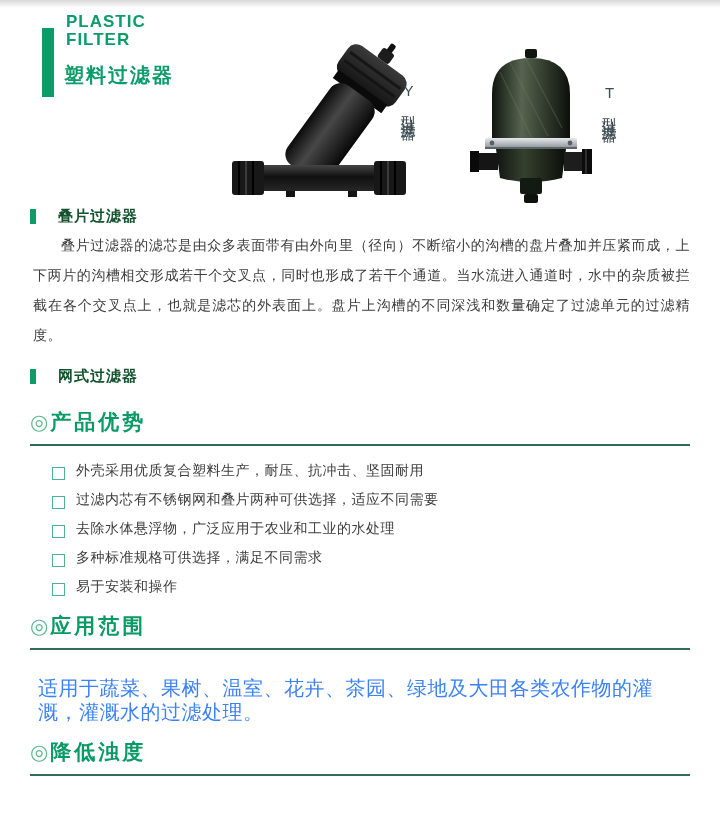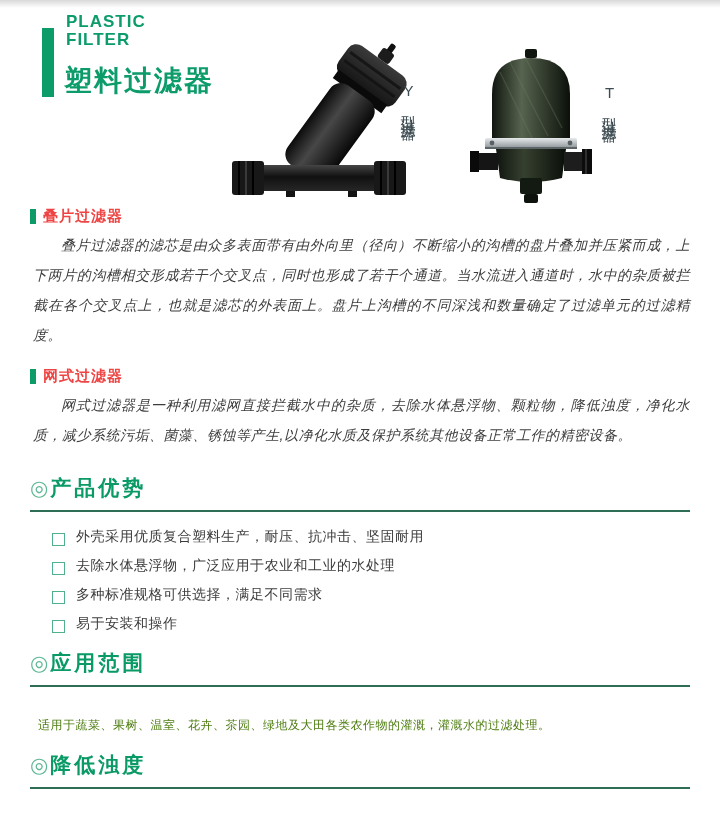--- a/index.html
+++ b/index.html
@@ -8,45 +8,45 @@
     font-family:"Liberation Sans","DejaVu Sans",sans-serif;
     -webkit-font-smoothing:antialiased;
   }
   .top-shadow{position:absolute;top:0;left:0;width:720px;height:8px;
     background:linear-gradient(#d9d9d9,#ffffff);}
   
   .header-bar{position:absolute;left:42px;top:28px;width:12px;height:69px;background:#0c9c6a;}
   .title-en{position:absolute;left:66px;top:13px;color:#0c9c6a;font-weight:bold;
     font-size:17px;line-height:18px;letter-spacing:1px;}
   .title-zh{position:absolute;left:64px;top:62px;color:#0c9c6a;font-weight:bold;
-    font-size:28px;letter-spacing:2px;text-align:center;}
+    font-size:20px;letter-spacing:2px;text-align:center;}
   
   .y-img{position:absolute;left:228px;top:55px;width:190px;height:150px;overflow:visible;}
   .t-img{position:absolute;left:470px;top:48px;width:122px;height:160px;overflow:visible;}
   svg{overflow:visible;}
   .product-label{position:absolute;writing-mode:vertical-rl;text-orientation:upright;
     font-size:15px;color:#3d4c52;letter-spacing:4px;font-weight:500;}
   .label-y{left:398px;top:82px;}
   .label-t{left:599px;top:84px;}
   
   .content{position:absolute;left:30px;top:208px;width:660px;}
   .sub-heading{display:flex;align-items:center;height:16px;}
   .sub-square{width:6px;height:15px;background:#0d9b68;margin-right:7px;flex:none;}
-  .sub-title{color:#ef4444;font-weight:bold;font-size:15px;letter-spacing:1px;}
+  .sub-title{color:#14532d;font-weight:bold;font-size:15px;letter-spacing:1px;margin-left:15px;}
   .para{font-size:14px;color:#3c3c3c;line-height:30px;letter-spacing:0.5px;
-    text-indent:2em;text-align:justify;margin:6px 0 0 3px;font-style:italic;}
+    text-indent:2em;text-align:justify;margin:6px 0 0 3px;}
   .big-heading{display:flex;align-items:center;}
   .marker{color:#5fb894;font-size:21px;line-height:22px;margin-right:2px;}
   .big-title{color:#0a9a66;font-weight:bold;font-size:21px;letter-spacing:3px;}
   .rule{height:0;border-bottom:2px solid #2e6e57;margin-top:8px;}
   .adv-list{margin:20px 0 0 22px;}
   .adv-item{display:flex;align-items:flex-end;margin-bottom:15px;height:14px;}
   .checkbox{width:11px;height:11px;border:1px solid #4fb28c;margin-right:11px;flex:none;}
   .adv-text{font-size:14px;color:#3c3c3c;letter-spacing:0.5px;}
-  .app-para{font-size:12px;color:#4d7c0f;letter-spacing:0.5px;line-height:24px;
+  .app-para{font-size:20px;color:#3b82f6;letter-spacing:0.5px;line-height:24px;
     margin:26px 0 0 8px;}
   .mt-screen{margin-top:18px;text-align:center;}
   .mt-adv{margin-top:24px;}
   .mt-app{margin-top:16px;}
   .mt-ins{margin-top:14px;}
 </style>
 </head>
 <body>
 
 <div class="top-shadow"></div>
@@ -150,35 +150,38 @@
   <div class="sub-heading">
     <span class="sub-square"></span>
     <span class="sub-title">叠片过滤器</span>
   </div>
   <p class="para">叠片过滤器的滤芯是由众多表面带有由外向里（径向）不断缩小的沟槽的盘片叠加并压紧而成，上下两片的沟槽相交形成若干个交叉点，同时也形成了若干个通道。当水流进入通道时，水中的杂质被拦截在各个交叉点上，也就是滤芯的外表面上。盘片上沟槽的不同深浅和数量确定了过滤单元的过滤精度。</p>
 
   <div class="sub-heading mt-screen">
     <span class="sub-square"></span>
     <span class="sub-title">网式过滤器</span>
   </div>
-  <p class="para">网式过滤器是一种利用滤网直接拦截水中的杂质，去除水体悬浮物、颗粒物，降低浊度，净化水质，减少系统污垢、菌藻、锈蚀等产生,以净化水质及保护系统其他设备正常工作的精密设备。</p>
 
   <div class="big-heading mt-adv">
     <span class="marker">◎</span>
     <span class="big-title">产品优势</span>
   </div>
   <div class="rule"></div>
 
   <div class="adv-list">
     <div class="adv-item">
       <span class="checkbox"></span>
       <span class="adv-text">外壳采用优质复合塑料生产，耐压、抗冲击、坚固耐用</span>
     </div>
     <div class="adv-item">
       <span class="checkbox"></span>
+      <span class="adv-text">过滤内芯有不锈钢网和叠片两种可供选择，适应不同需要</span>
+    </div>
+    <div class="adv-item">
+      <span class="checkbox"></span>
       <span class="adv-text">去除水体悬浮物，广泛应用于农业和工业的水处理</span>
     </div>
     <div class="adv-item">
       <span class="checkbox"></span>
       <span class="adv-text">多种标准规格可供选择，满足不同需求</span>
     </div>
     <div class="adv-item">
       <span class="checkbox"></span>
       <span class="adv-text">易于安装和操作</span>
     </div>

